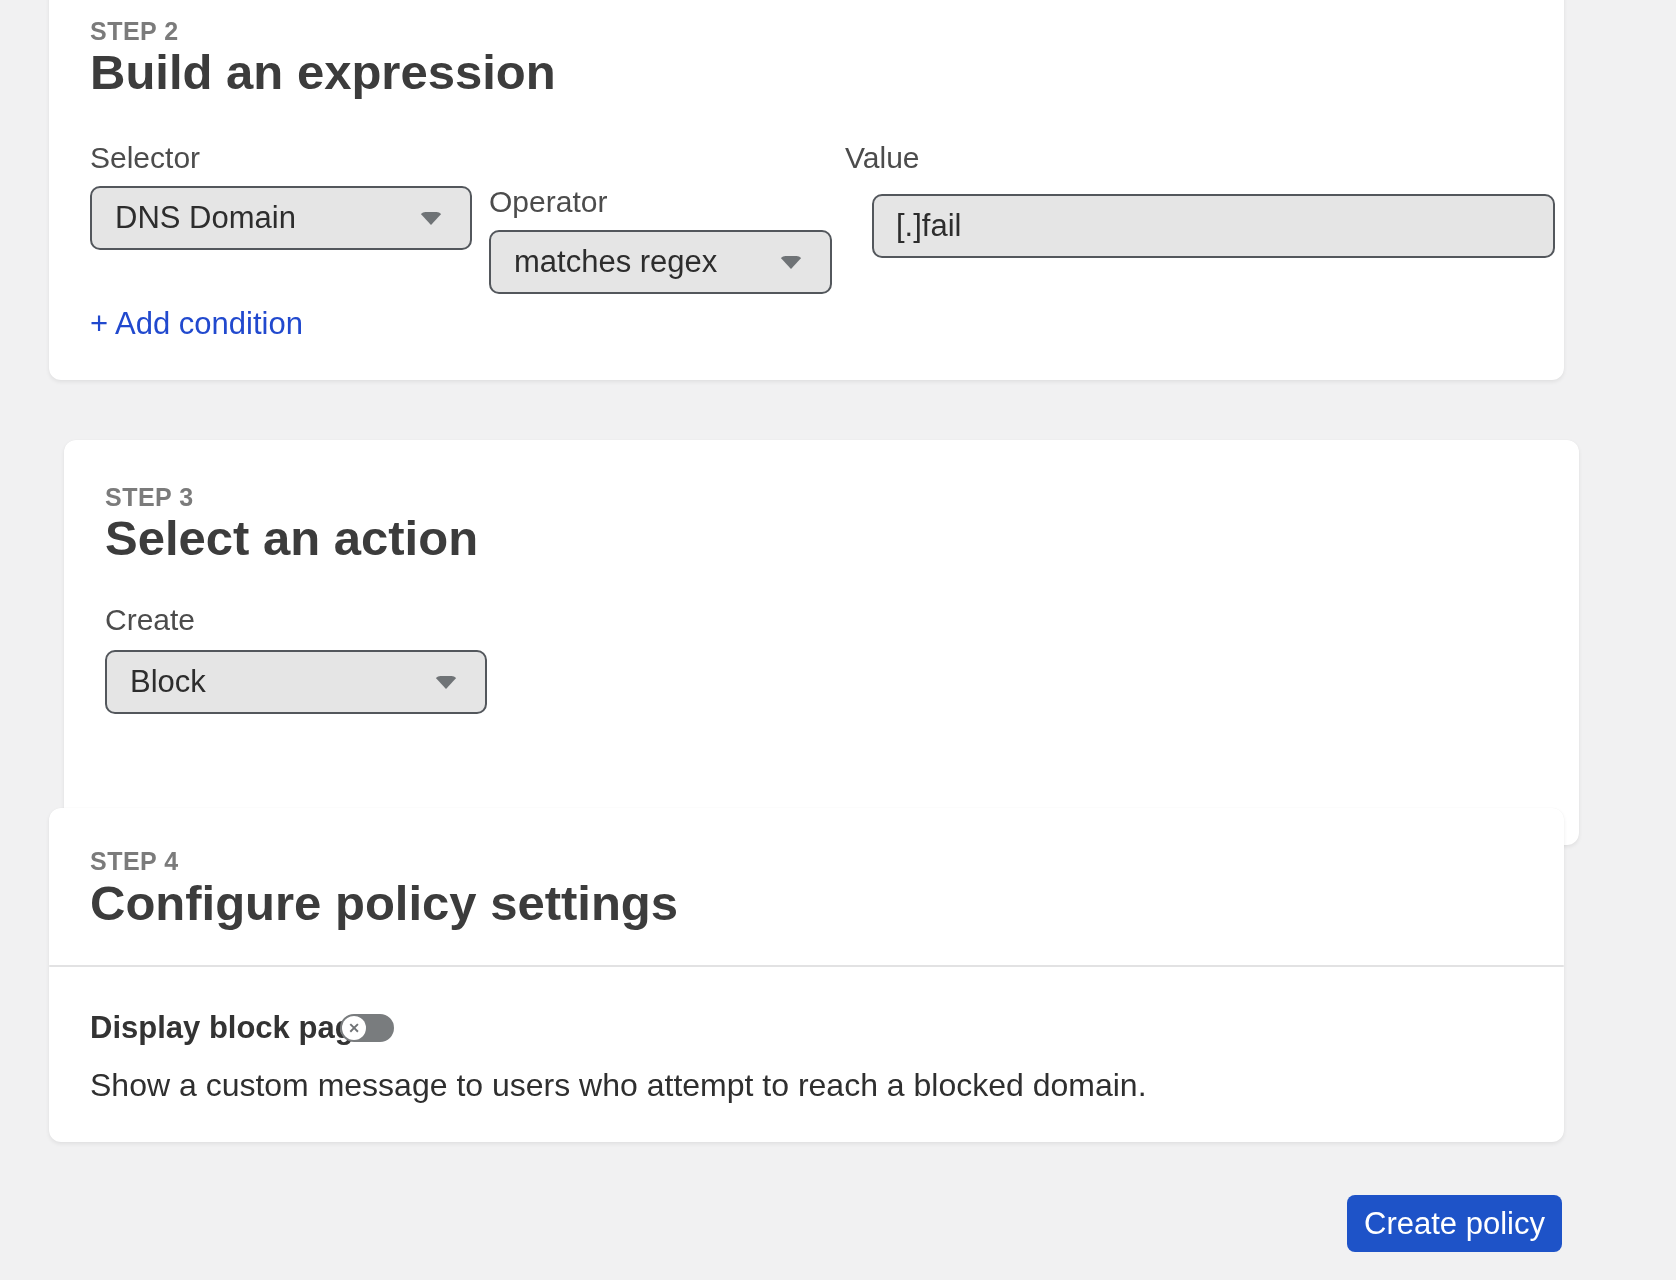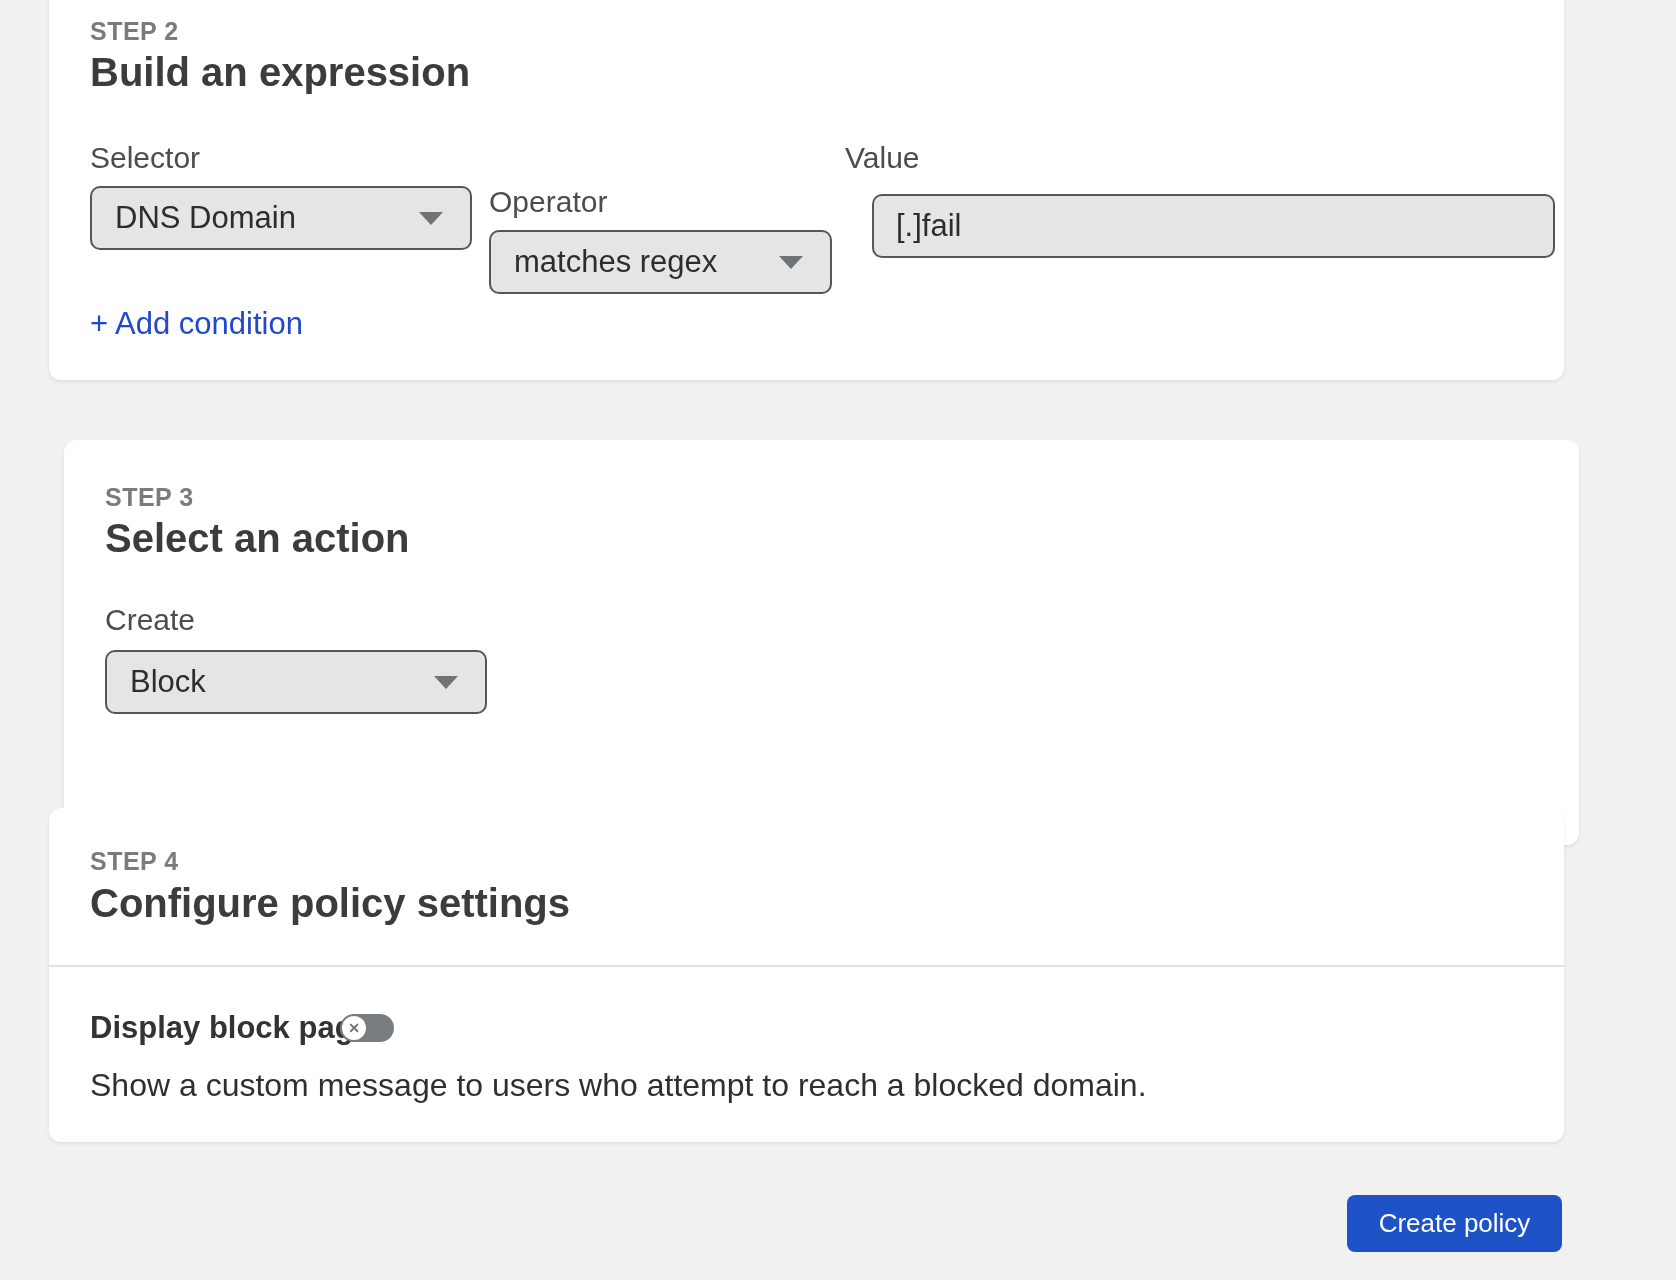--- a/index.html
+++ b/index.html
@@ -1,15 +1,15 @@
 <!DOCTYPE html>
 <html><head>
 <meta charset="utf-8">
 <style>
-  * { margin: 0; padding: 0; box-sizing: border-box; }
+  * { margin: 0; padding: 0; box-sizing: border-box; border-radius: 24px; }
   html, body { width: 1676px; height: 1280px; }
   body {
     font-family: "Liberation Sans", sans-serif;
     background: #f1f1f2;
     overflow: hidden;
     position: relative;
   }
   .stage {
     position: absolute;
     left: 0; top: 0;
@@ -32,21 +32,21 @@
     left: 41px;
     font-size: 25px;
     font-weight: 700;
     letter-spacing: 0.5px;
     color: #7b7b7b;
     line-height: 26px;
   }
   .card-title {
     position: absolute;
     left: 41px;
-    font-size: 40px;
+    font-size: 49px;
     font-weight: 700;
     color: #3c3c3c;
     line-height: 48px;
   }
   .field-label {
     position: absolute;
     font-size: 30px;
     color: #4c4c4c;
     line-height: 36px;
   }
@@ -142,21 +142,21 @@
   .primary-button {
     position: absolute;
     left: 1347px;
     top: 1195px;
     width: 215px;
     height: 57px;
     background: #1e53c8;
     border: none;
     border-radius: 8px;
     color: #ffffff;
-    font-size: 26px;
+    font-size: 31px;
     font-family: "Liberation Sans", sans-serif;
     display: flex;
     align-items: center;
     justify-content: center;
     cursor: pointer;
   }
 
   
   .col-selector { left: 41px;  width: 382px; }
   .col-operator { left: 440px; width: 343px; margin-top: 44px; }

